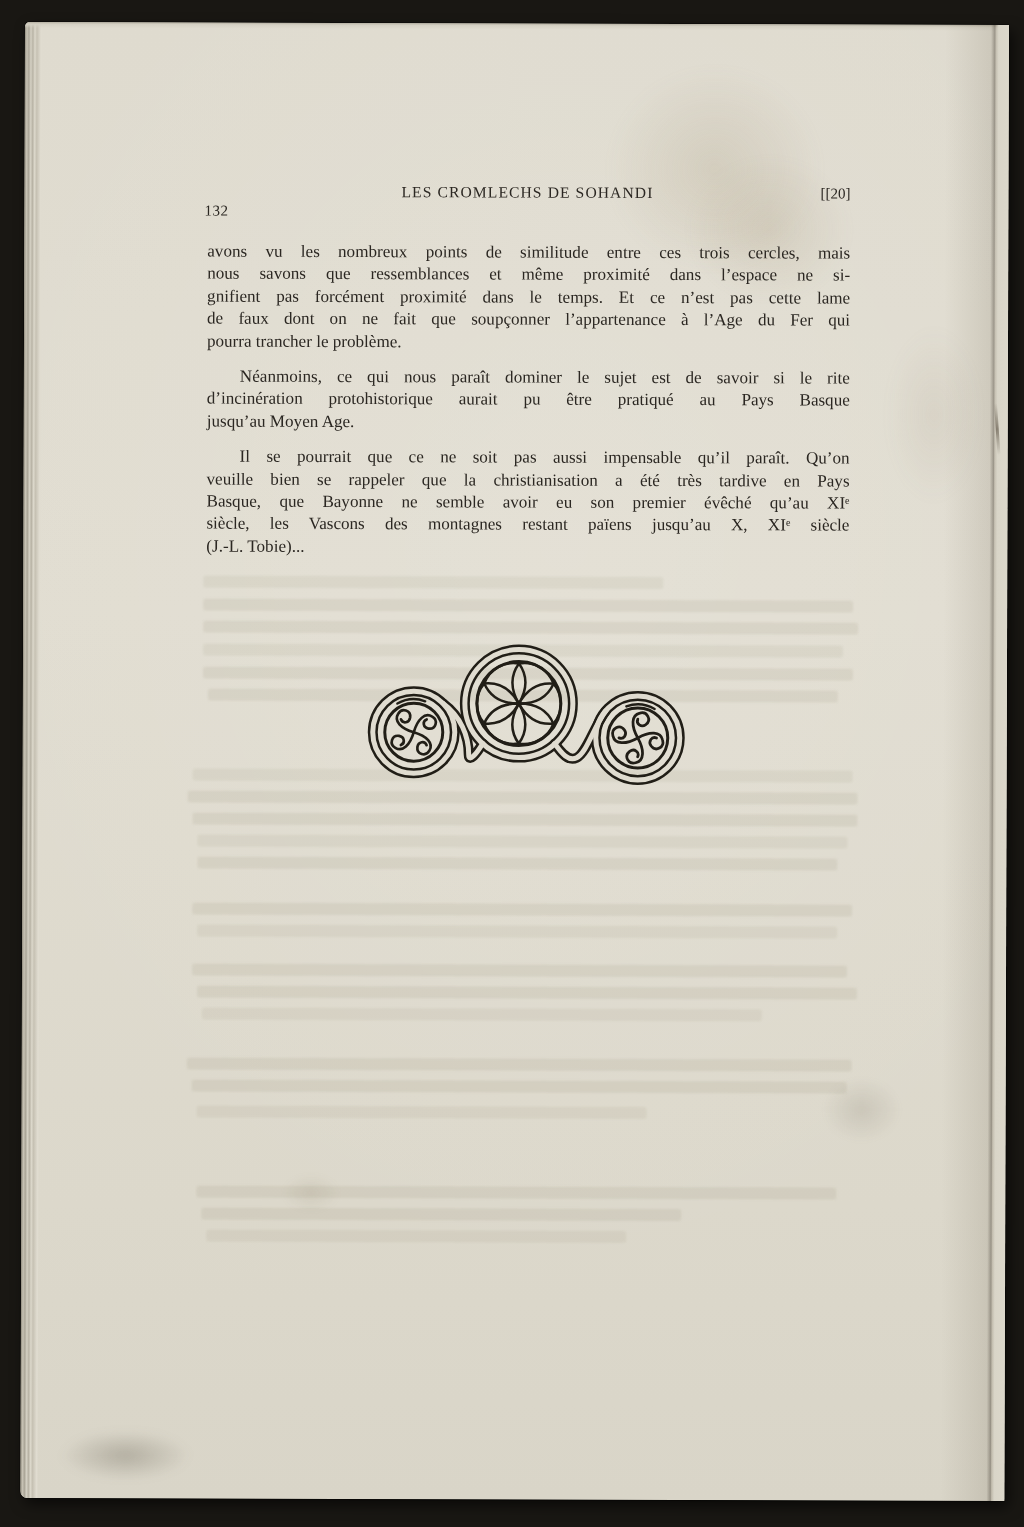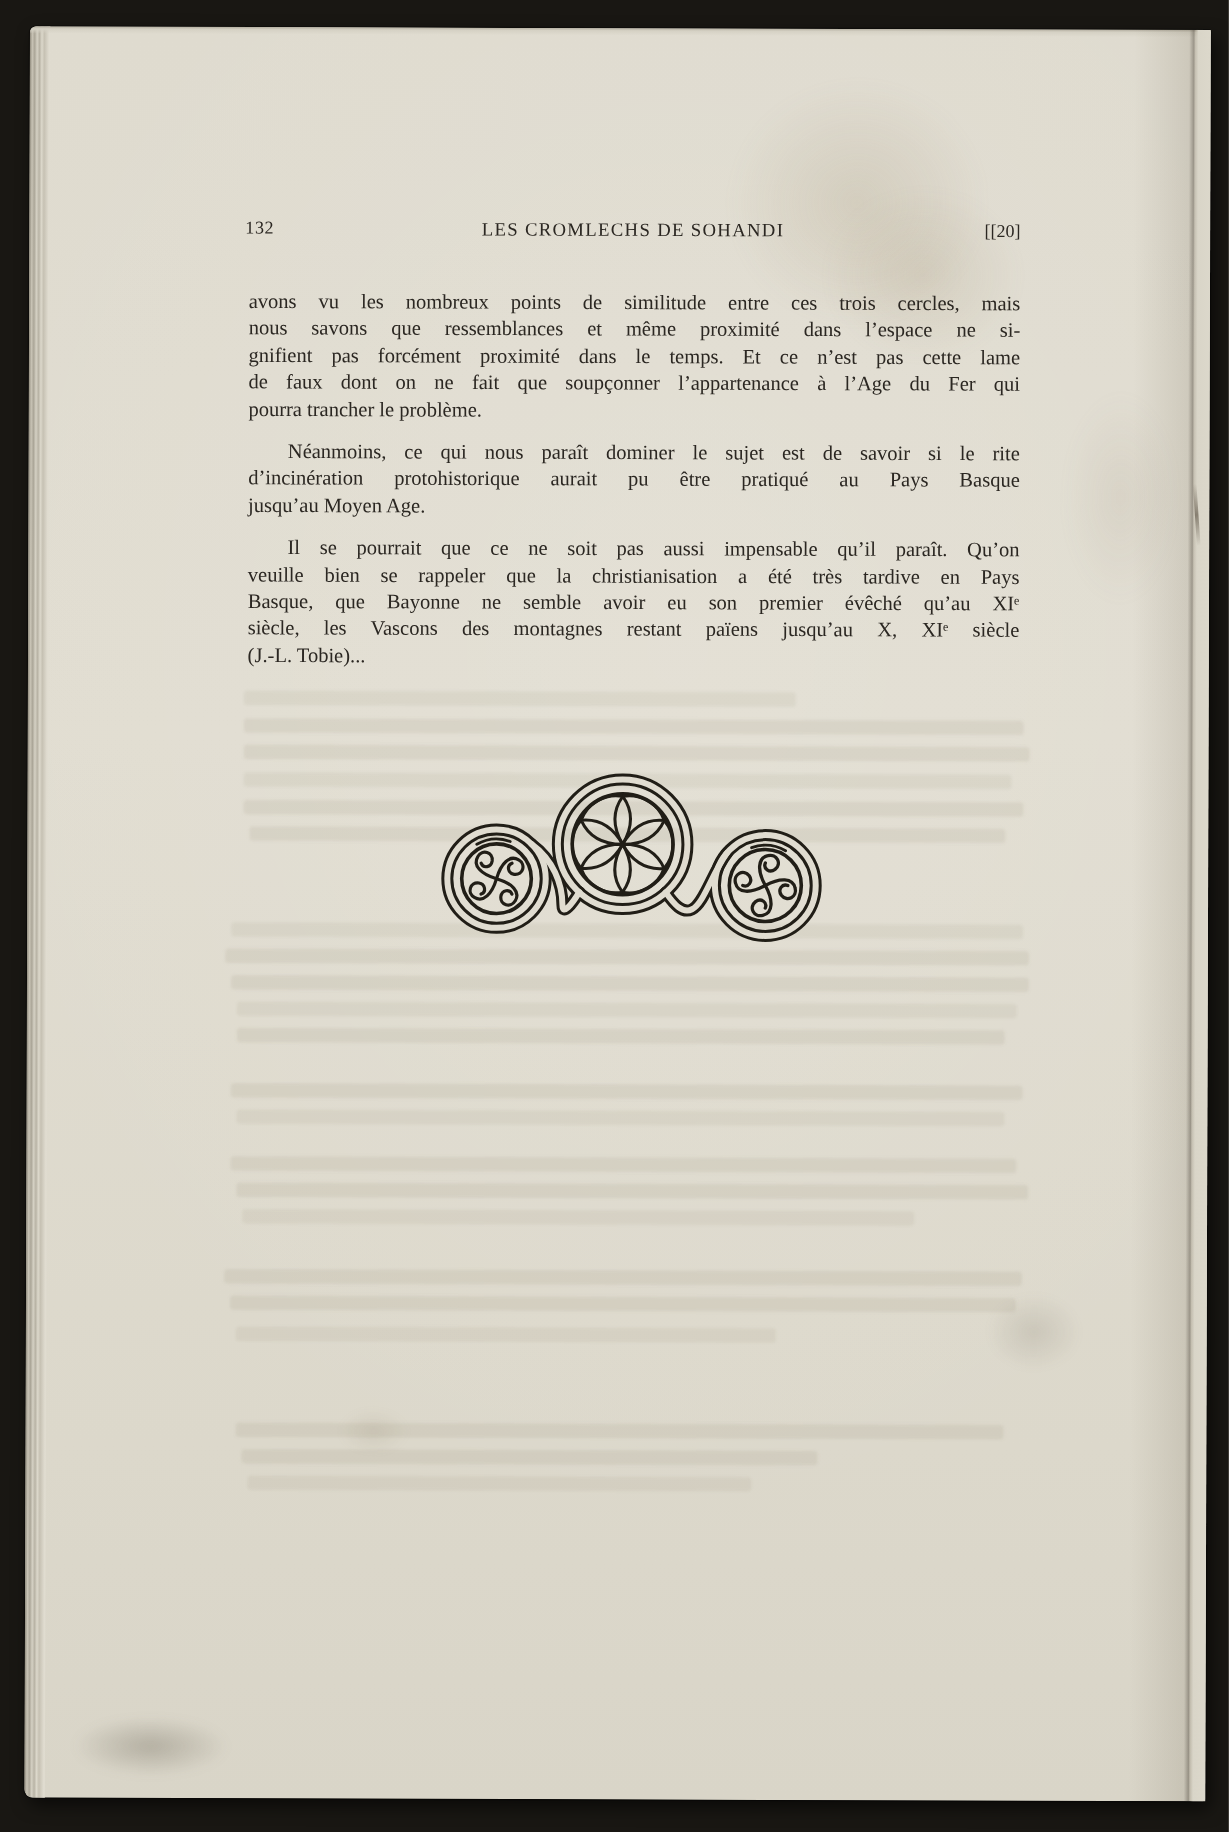--- a/index.html
+++ b/index.html
@@ -46,21 +46,21 @@
   .gutter-nick{
     position:absolute;right:9px;top:378px;width:3px;height:52px;
     background:linear-gradient(180deg,rgba(0,0,0,0),rgba(70,60,45,.55),rgba(0,0,0,0));
     transform:rotate(-4deg);border-radius:2px;
   }
   
   .header{
     position:absolute;left:180px;top:160px;width:646px;height:22px;
     color:var(--ink);
   }
-  .hnum{position:absolute;left:0;top:0;font-size:15px;letter-spacing:.5px;}
+  .hnum{position:absolute;left:0;top:20px;font-size:15px;letter-spacing:.5px;}
   .htitle{position:absolute;left:0;right:0;top:0;text-align:center;font-size:15.6px;letter-spacing:1.1px;}
   .hmark{position:absolute;right:0;top:1px;font-size:15px;}
   
   .textblock{
     position:absolute;left:183px;top:218px;width:643px;
     color:var(--ink);font-size:17.1px;line-height:22.4px;
   }
   .para{margin:0 0 13px 0;}
   .line{white-space:nowrap;}
   .line.j{text-align:justify;text-align-last:justify;}

